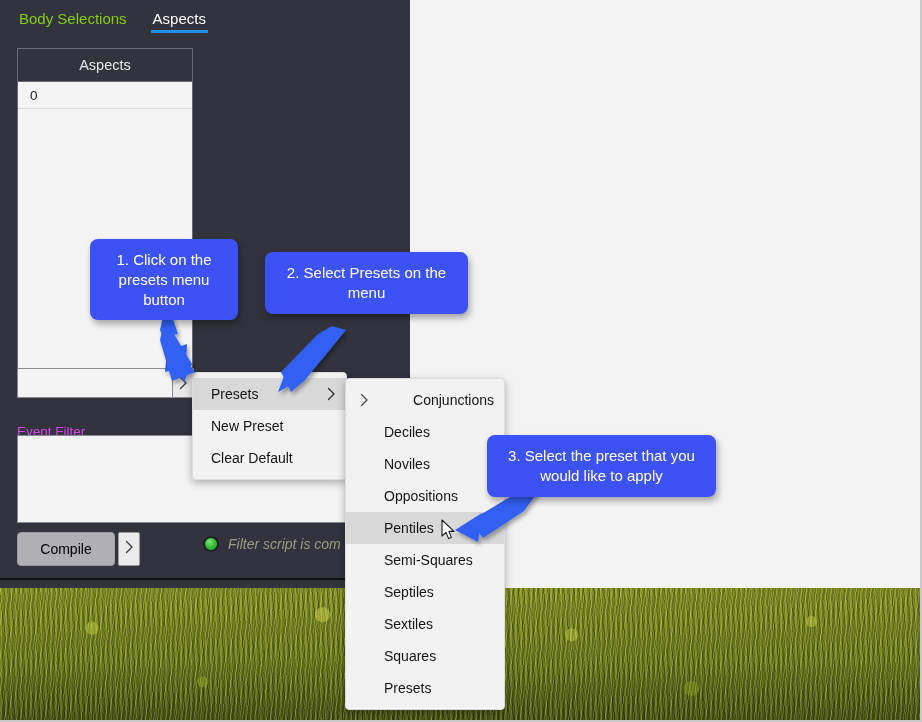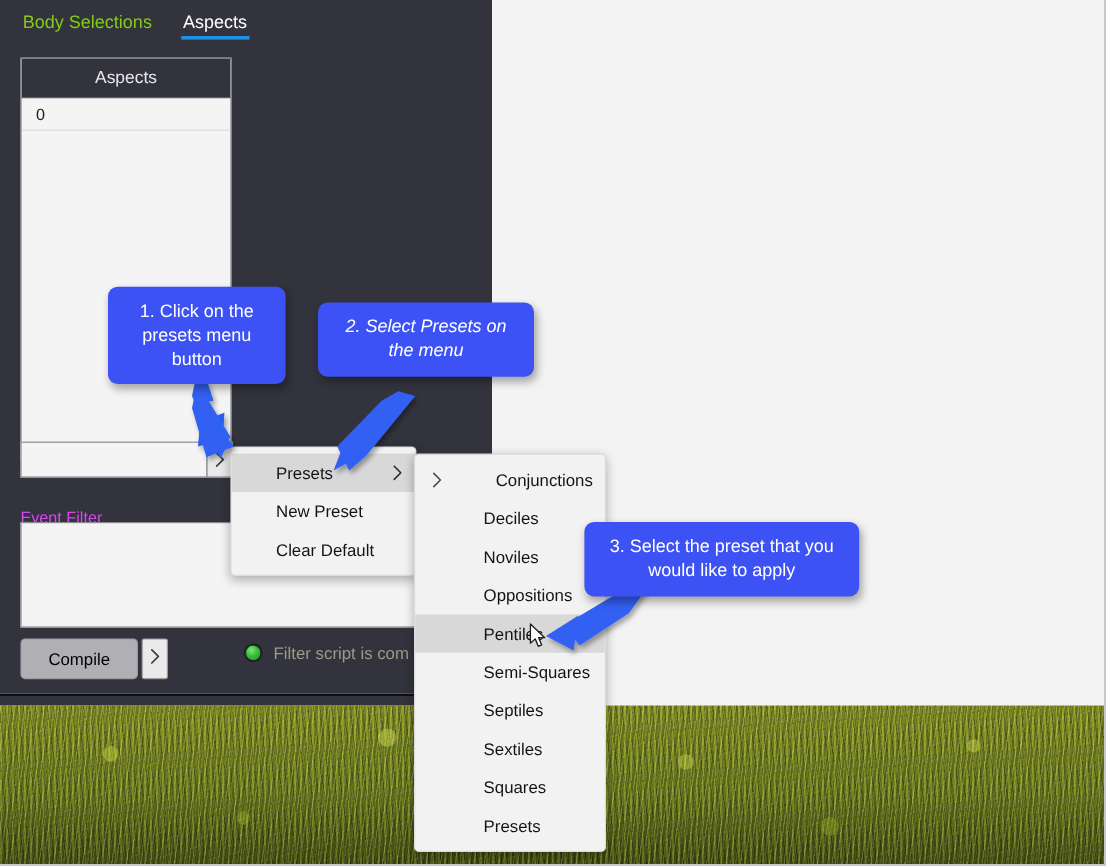--- a/index.html
+++ b/index.html
@@ -210,20 +210,21 @@
     border-radius: 50%;
     background: radial-gradient(circle at 38% 32%, #7ee77e 0%, #33c033 45%, #219a21 100%);
     border: 2px solid #22222a;
     box-sizing: border-box;
   }
   .status-text {
     font-size: 14px;
     color: #9d9b86;
     white-space: nowrap;
     cursor: default;
+    font-style: italic;
   }
 
   
   .panel-divider {
     position: absolute;
     left: 0;
     top: 578px;
     width: 410px;
     height: 2px;
     background: #0d0d12;
@@ -303,21 +304,21 @@
     align-items: center;
     font-size: 14px;
     color: #141414;
     padding: 0 10px 0 18px;
     box-sizing: border-box;
     cursor: default;
     white-space: nowrap;
   }
   .menu-sub .menu-item { padding-left: 38px; height: 32px; }
   .menu-item.highlight { background: #d8d8d8; }
-  .menu-item .label { flex: 1; margin-left: 19px; }
+  .menu-item .label { flex: 1; }
   .menu-item .right-chev { color: #2b2b2b; display: flex; align-items: center; }
   .menu-item .left-chev {
     position: absolute;
     left: 14px;
     color: #4a4a4a;
     display: flex;
     align-items: center;
   }
   .menu-item.has-left { position: relative; text-align: right; }
 
@@ -329,21 +330,21 @@
     border-radius: 8px;
     font-size: 15px;
     line-height: 1.32;
     text-align: center;
     padding: 11px 14px;
     box-sizing: border-box;
     box-shadow: 2px 4px 7px rgba(0,0,0,0.33);
     cursor: default;
   }
   #callout-1 { left: 90px; top: 239px; width: 148px; }
-  #callout-2 { left: 265px; top: 252px; width: 180px; font-style: italic; }
+  #callout-2 { left: 265px; top: 252px; width: 203px; }
   #callout-3 { left: 487px; top: 415px; width: 229px; margin-top: 20px; }
 
   .arrow-layer {
     position: absolute;
     inset: 0;
     pointer-events: none;
   }
 
   
   .cursor {

